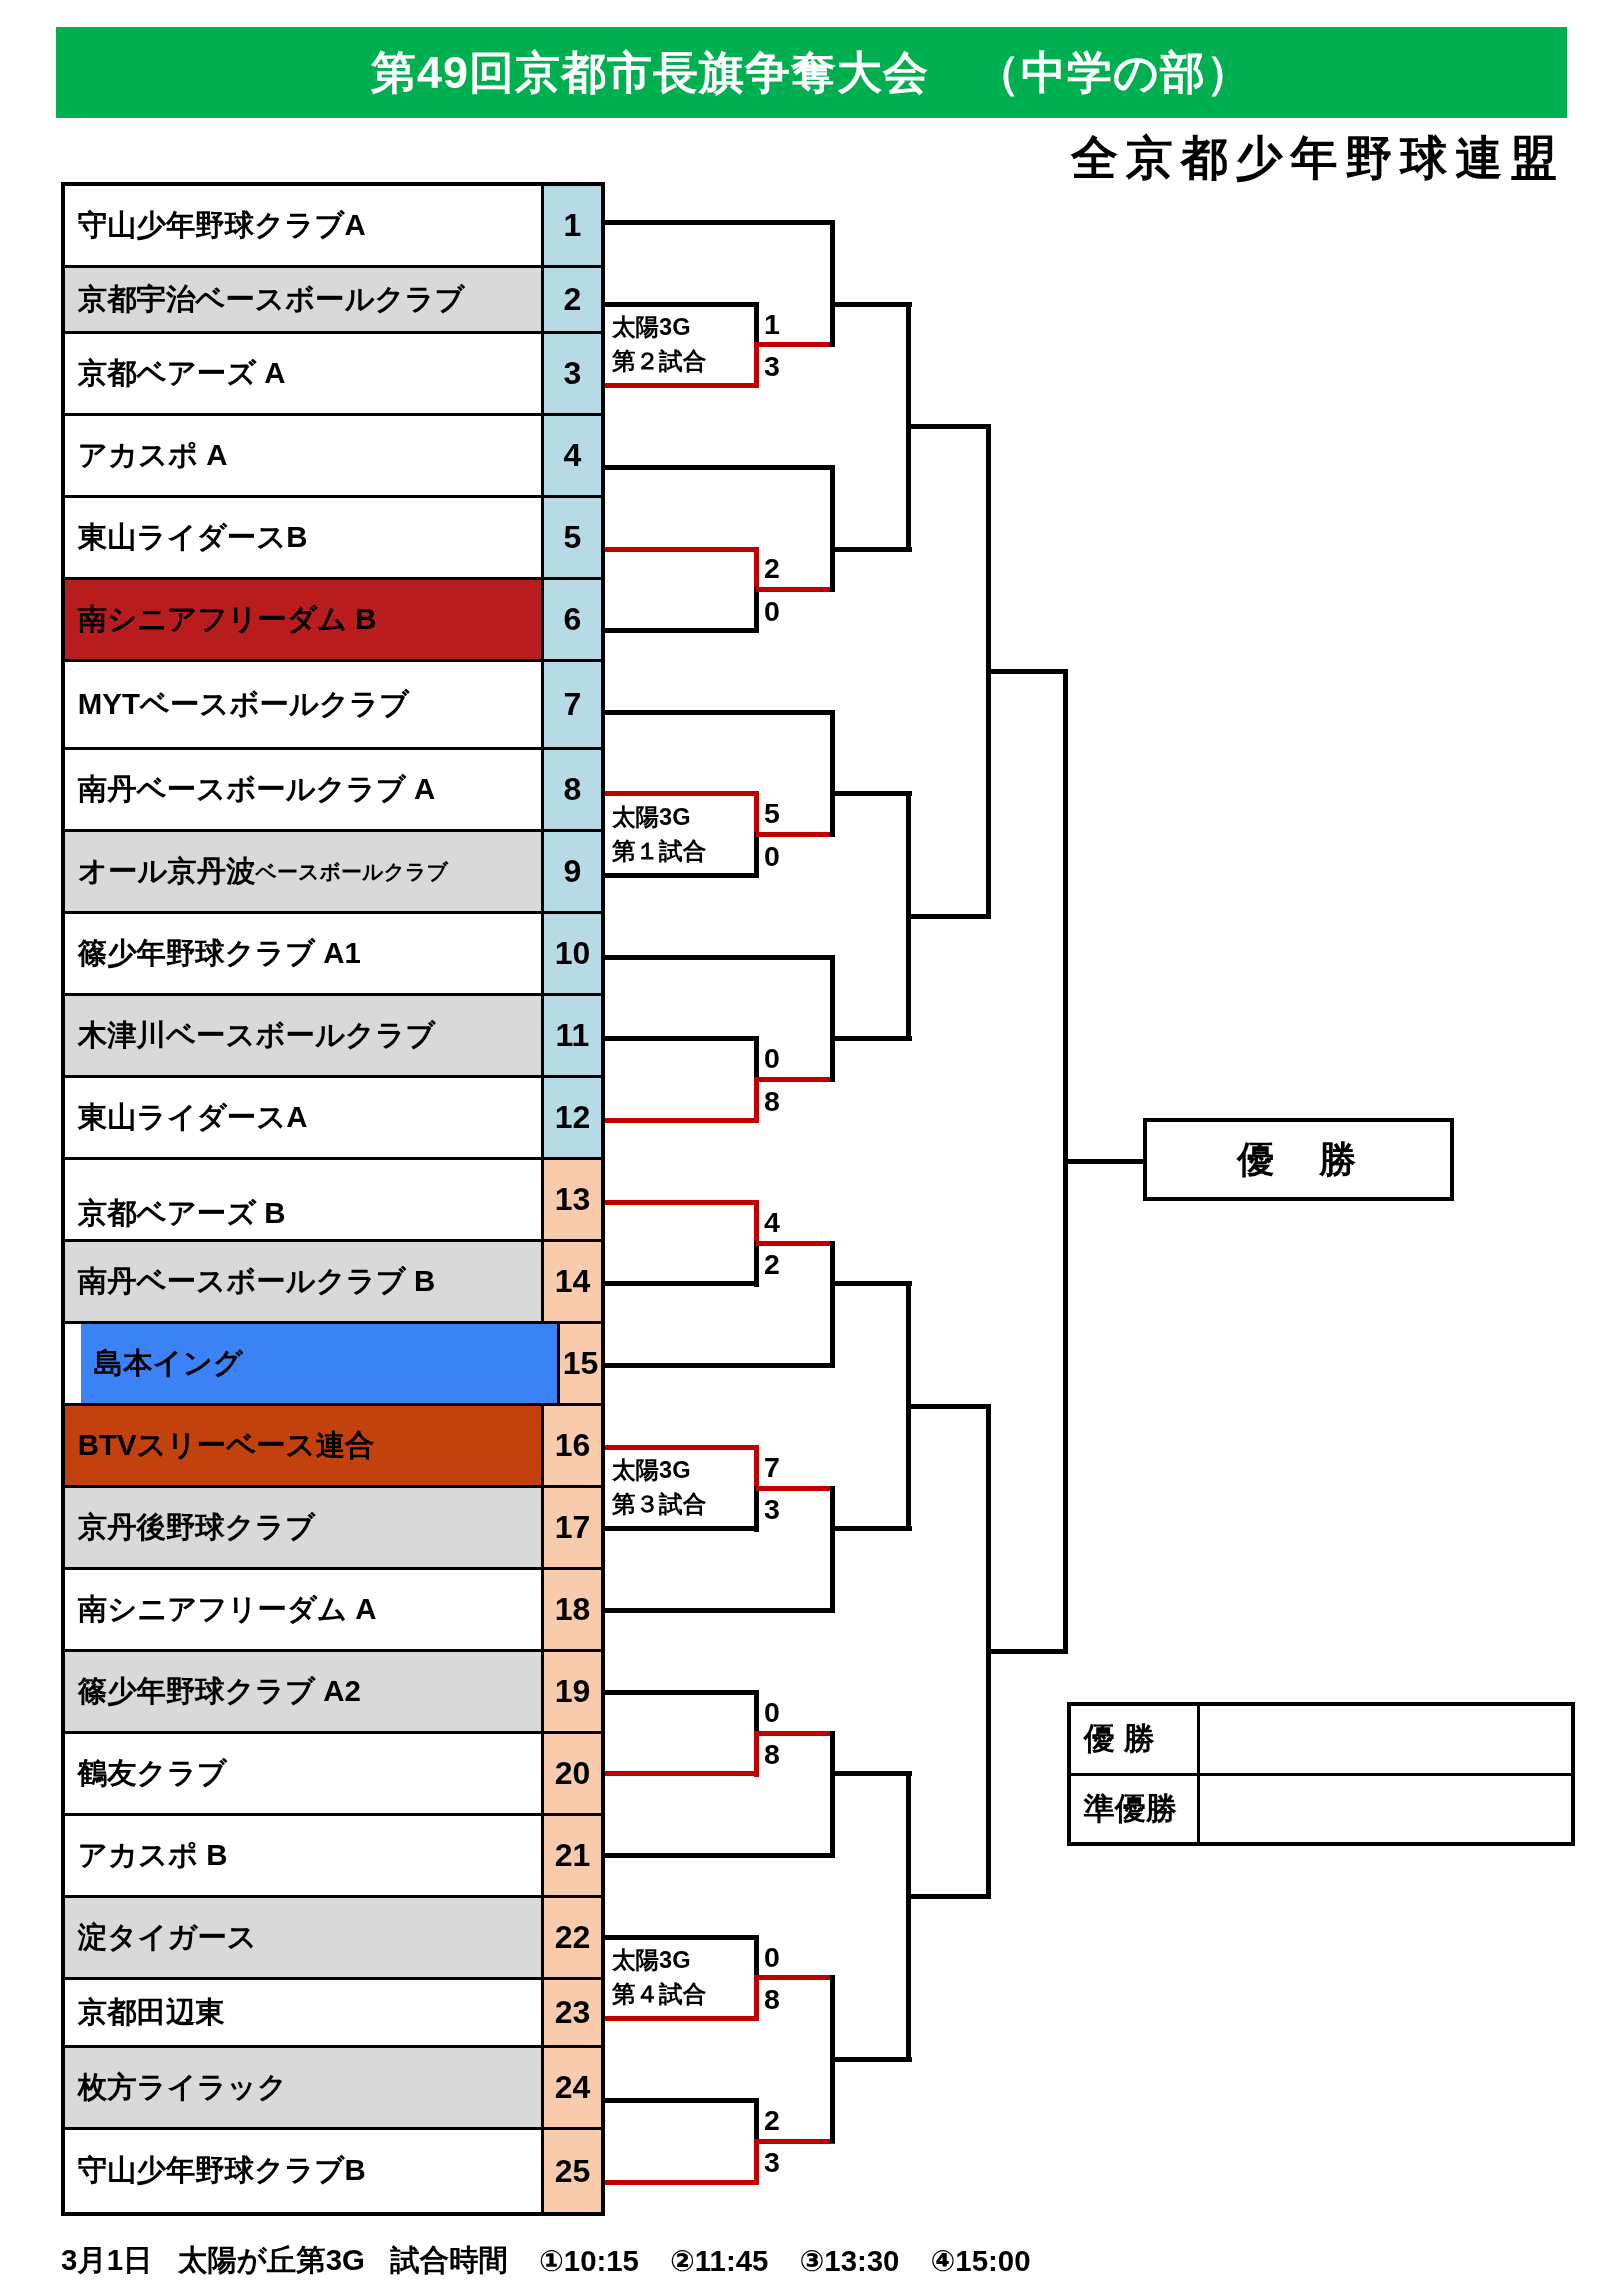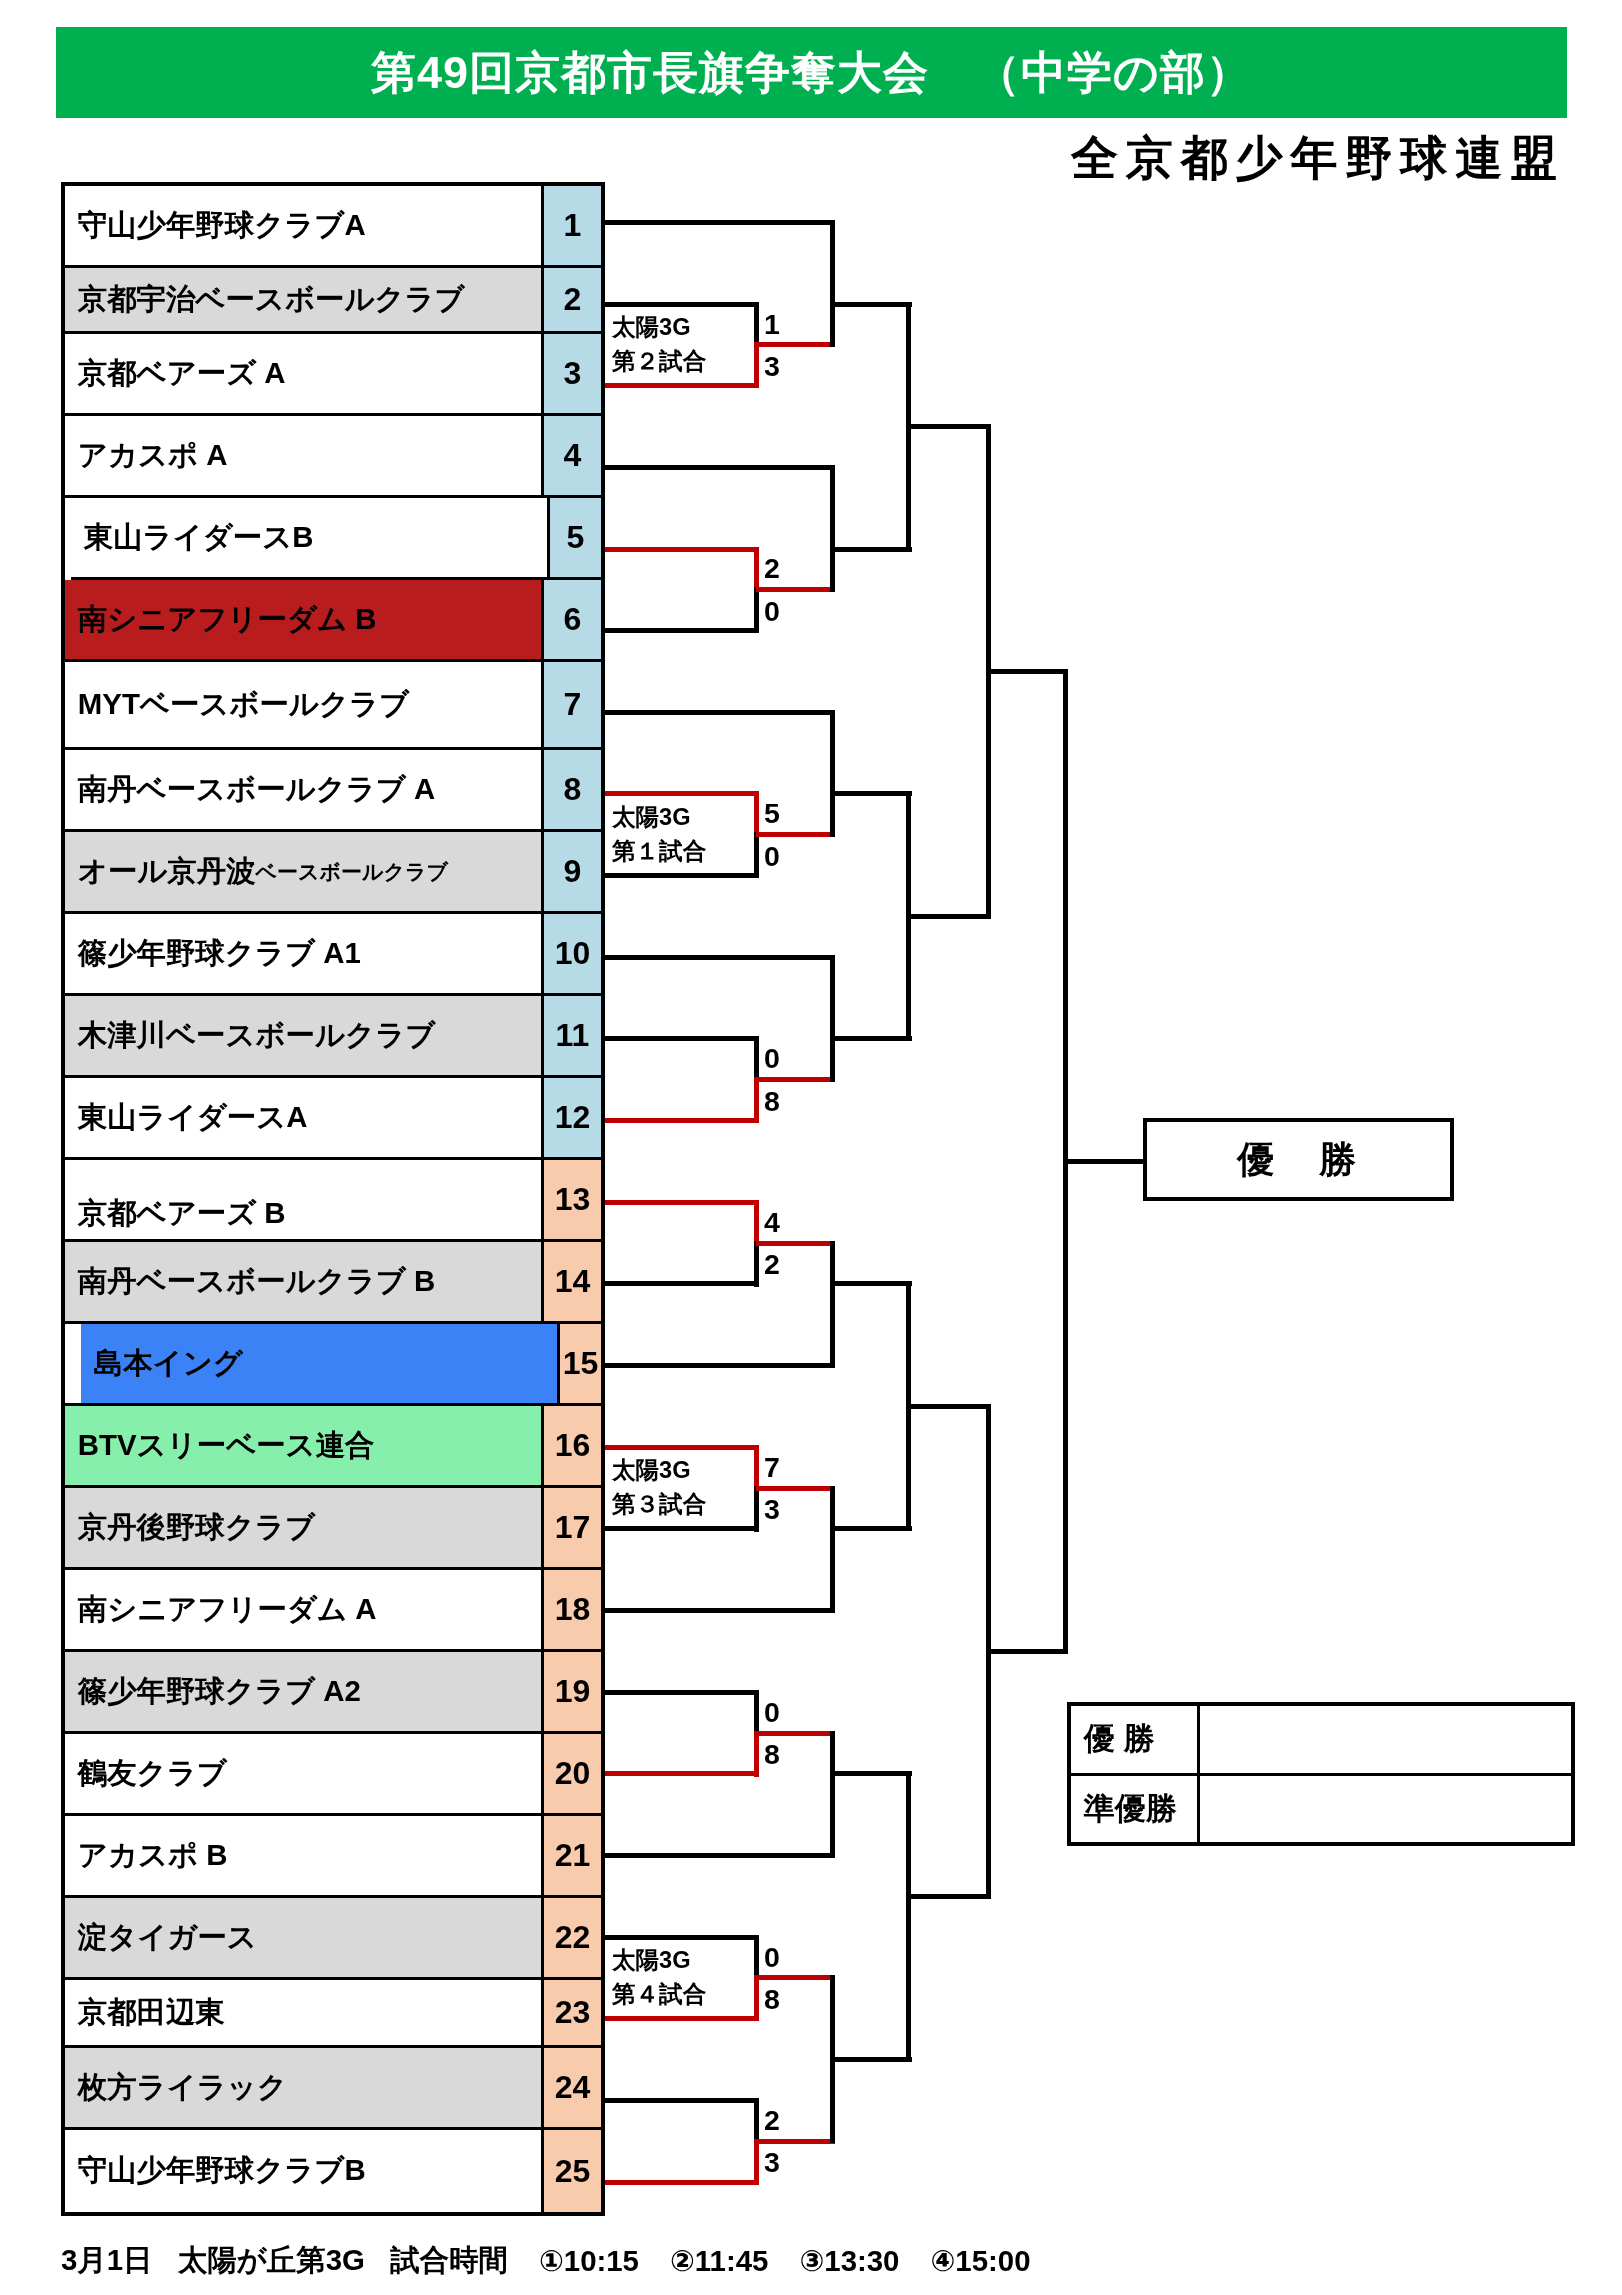--- a/index.html
+++ b/index.html
@@ -108,21 +108,21 @@
           <span>京都ベアーズ A</span>
         </div>
         <div class="team-seed" style="background: rgb(183, 219, 230);">3</div>
       </div>
       <div class="team-row" style="height: 82px;">
         <div class="team-name" style="background: rgb(255, 255, 255);">
           <span>アカスポ A</span>
         </div>
         <div class="team-seed" style="background: rgb(183, 219, 230);">4</div>
       </div>
-      <div class="team-row" style="height: 82px; margin-left: 6px;">
+      <div class="team-row" style="height: 82px;">
         <div class="team-name" style="background: rgb(255, 255, 255);">
           <span>東山ライダースB</span>
         </div>
         <div class="team-seed" style="background: rgb(183, 219, 230);">5</div>
       </div>
       <div class="team-row" style="height: 82px;">
         <div class="team-name" style="background: #b91c1c;">
           <span>南シニアフリーダム B</span>
         </div>
         <div class="team-seed" style="background: rgb(183, 219, 230);">6</div>
@@ -176,21 +176,21 @@
         </div>
         <div class="team-seed" style="background: rgb(248, 203, 173);">14</div>
       </div>
       <div class="team-row" style="height: 82px;">
         <div class="team-name" style="background: #3b82f6; margin-left: 16px;">
           <span>島本イング</span>
         </div>
         <div class="team-seed" style="background: rgb(248, 203, 173);">15</div>
       </div>
       <div class="team-row" style="height: 82px;">
-        <div class="team-name" style="background: #86efac;">
+        <div class="team-name" style="background: #c2410c;">
           <span>BTVスリーベース連合</span>
         </div>
         <div class="team-seed" style="background: rgb(248, 203, 173);">16</div>
       </div>
       <div class="team-row" style="height: 82px;">
         <div class="team-name" style="background: rgb(217, 217, 217);">
           <span>京丹後野球クラブ</span>
         </div>
         <div class="team-seed" style="background: rgb(248, 203, 173);">17</div>
       </div>

